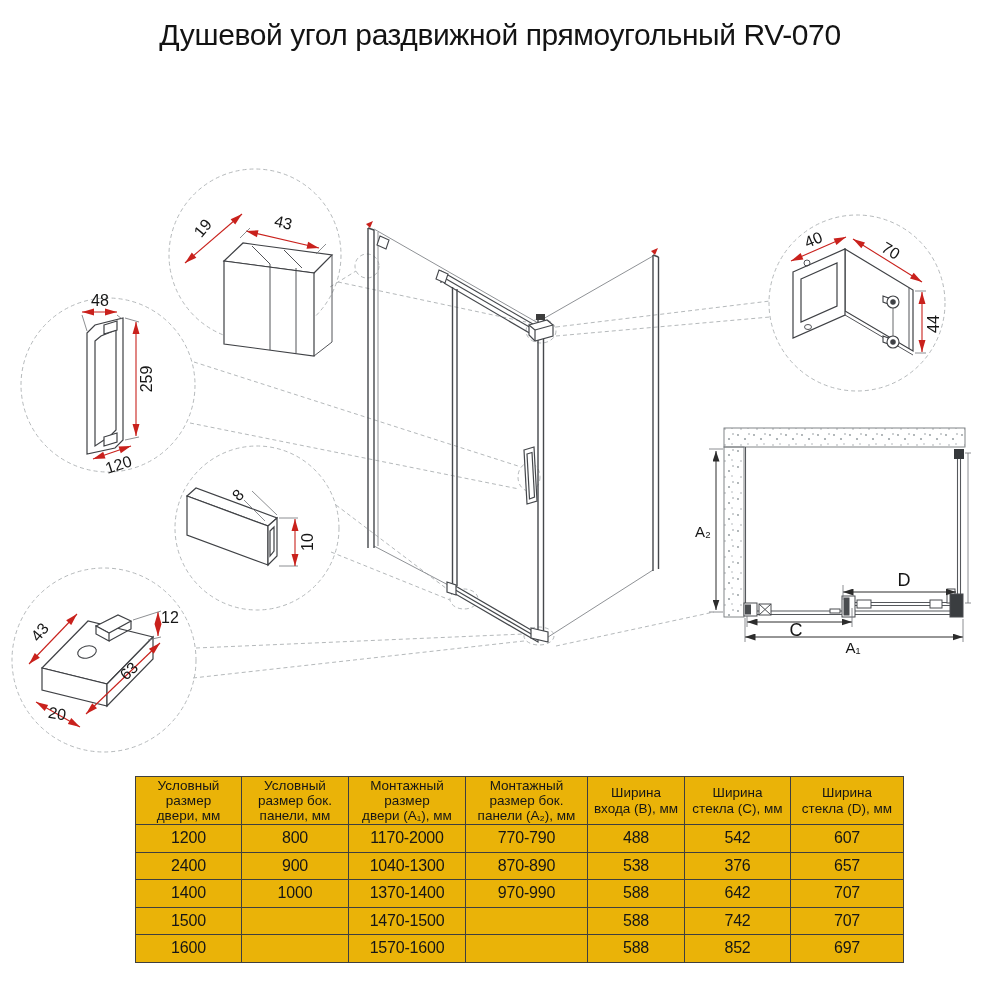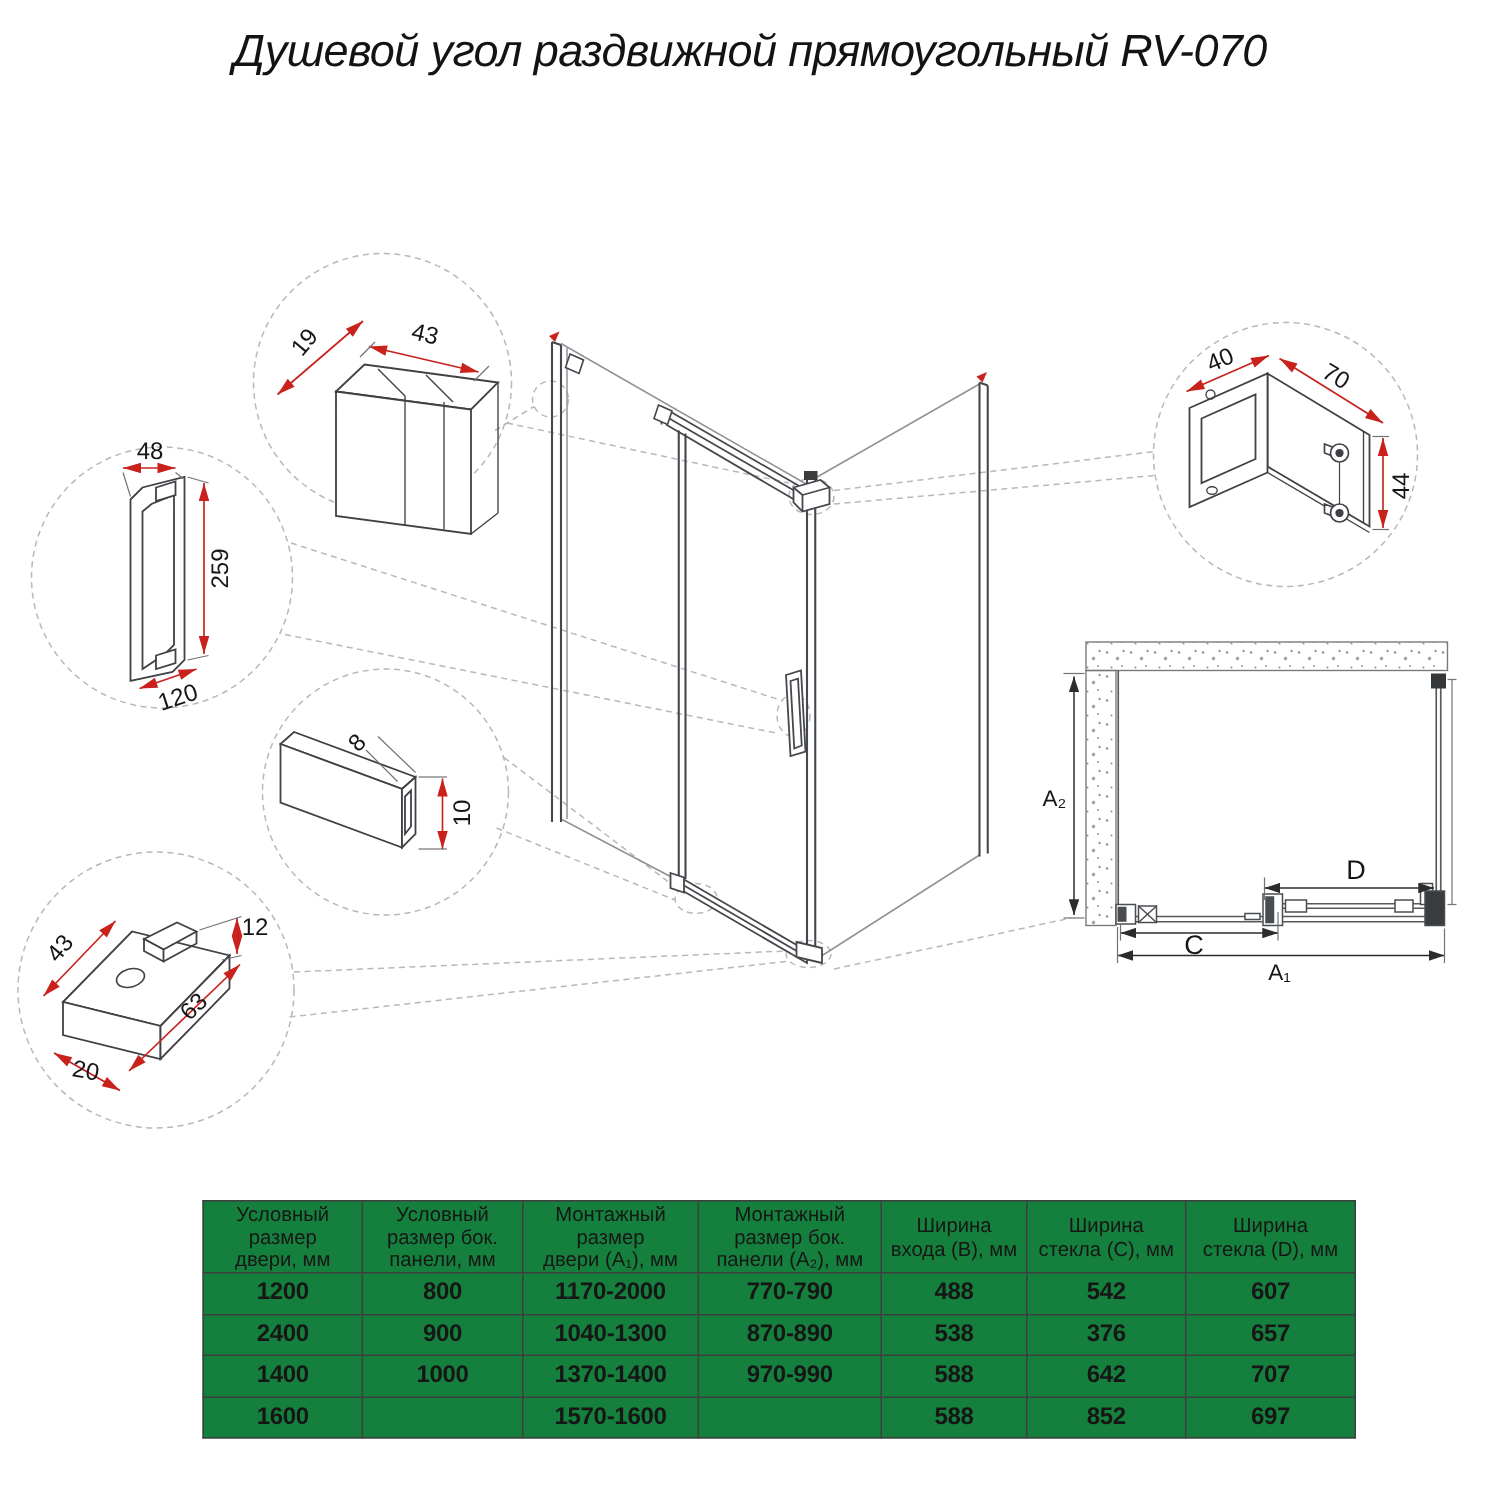--- a/index.html
+++ b/index.html
@@ -1,29 +1,29 @@
 <!DOCTYPE html>
 <html><head>
 <meta charset="utf-8">
 <style>
   html,body{margin:0;padding:0;background:#fff;}
   body{width:1000px;height:1000px;position:relative;overflow:hidden;
        font-family:"Liberation Sans","DejaVu Sans",sans-serif;color:#161616;}
   .title{position:absolute;top:16px;left:0;width:1000px;text-align:center;
-         font-size:30px;line-height:38px;letter-spacing:-0.4px;color:#131313;font-style:italic;}
+         font-size:30px;line-height:38px;letter-spacing:-0.4px;color:#131313;}
   .title div{white-space:nowrap;}
   svg#scheme{position:absolute;top:0;left:0;}
   svg text{font-family:"Liberation Sans","DejaVu Sans",sans-serif;fill:#161616;}
   .dim{font-size:16px;}
   .plan-big{font-size:18px;}
   .plan-small{font-size:15px;}
-  table.spec{position:absolute;left:135px;top:800px;width:768px;border-collapse:collapse;
-             table-layout:fixed;background:#15803d;}
+  table.spec{position:absolute;left:135px;top:776px;width:768px;border-collapse:collapse;
+             table-layout:fixed;background:#eab308;}
   table.spec th,table.spec td{border:1px solid #3f3f3f;text-align:center;vertical-align:middle;
-             padding:0;color:#161616;font-weight:bold;}
+             padding:0;color:#161616;}
   table.spec th{font-weight:normal;font-size:13.5px;line-height:1.12;height:47px;white-space:pre-line;}
   table.spec td{font-size:16px;height:26.5px;letter-spacing:-0.2px;}
 </style>
 </head>
 <body>
 
 <div class="title">
   <div>Душевой угол раздвижной прямоугольный RV-070</div>
 </div>
 
@@ -358,20 +358,29 @@
     <tr>
       <td>1400</td>
         <td>1000</td>
       <td>1370-1400</td>
         <td>970-990</td>
       <td>588</td>
         <td>642</td>
       <td>707</td>
     </tr>
     <tr>
+      <td>1500</td>
+        <td></td>
+      <td>1470-1500</td>
+        <td></td>
+      <td>588</td>
+        <td>742</td>
+      <td>707</td>
+    </tr>
+    <tr>
       <td>1600</td>
         <td></td>
       <td>1570-1600</td>
         <td></td>
       <td>588</td>
         <td>852</td>
       <td>697</td>
     </tr>
   </tbody>
 </table>

